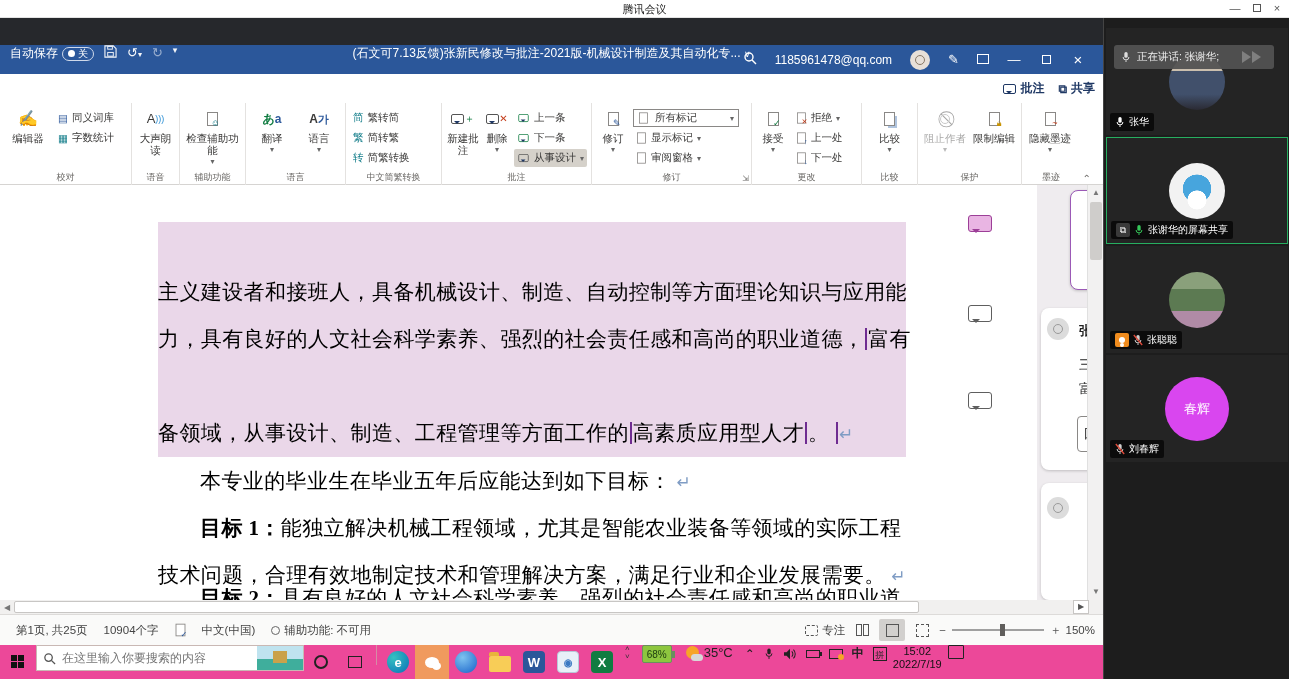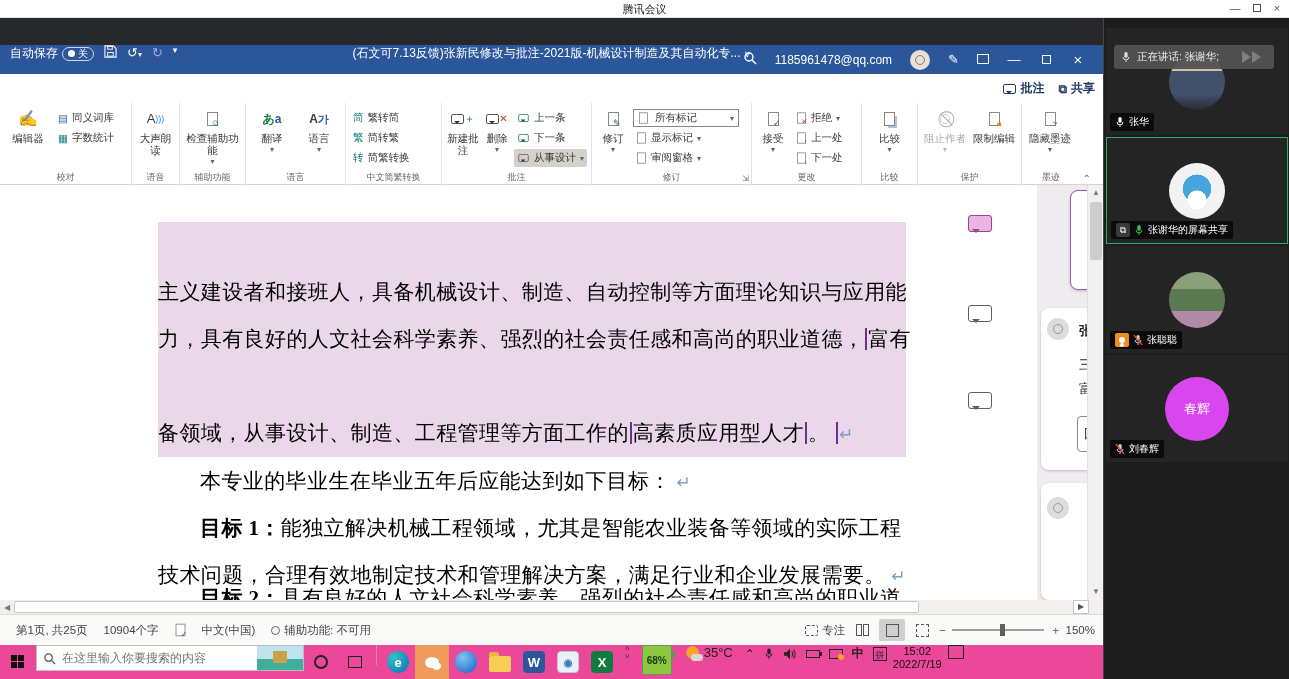--- a/index.html
+++ b/index.html
@@ -115,21 +115,21 @@
   .wechat{background:transparent}
   .wc-b1{width:14px;height:11px;background:#fff;border-radius:50%;position:absolute}
   .wc-b2{width:9px;height:8px;background:#fff;border-radius:50%;position:absolute;margin:8px 0 0 9px}
   .bbrowser{background:radial-gradient(circle at 35% 30%,#7ec3f0,#1660c9);border-radius:50%}
   .folder{width:22px;height:16px;background:#f8cd57;border-radius:2px;position:relative;margin-top:4px}
   .folder::before{content:"";position:absolute;top:-4px;left:0;width:10px;height:4px;background:#e8b43c;border-radius:2px 2px 0 0}
   .word-ic{background:#2b579a}
   .viewer-ic{background:#e8f0f8;border:1px solid #b8c8d8;color:#3a78c2;font-size:10px}
   .excel-ic{background:#107c41}
   .updown{display:flex;flex-direction:column;font-size:8px;color:#333;line-height:8px;margin:0 6px}
-  #battbadge{height:30px;border:1px solid #6a8f5f;background:#8dc63f;color:#1c3a10;font-size:10px;font-weight:bold;display:flex;align-items:center;padding:0 4px;border-radius:2px;position:relative;margin:0 6px}
+  #battbadge{height:18px;border:1px solid #6a8f5f;background:#8dc63f;color:#1c3a10;font-size:10px;font-weight:normal;display:flex;align-items:center;padding:0 4px;border-radius:2px;position:relative;margin:0 6px}
   #battbadge::after{content:"";position:absolute;right:-4px;top:5px;width:3px;height:7px;background:#6a8f5f}
   #weather{display:flex;align-items:center;gap:5px;margin:0 8px;font-size:13px;color:#222}
   .sun{width:13px;height:13px;border-radius:50%;background:#f7a428;position:relative}
   .sun::after{content:"";position:absolute;right:-4px;bottom:-2px;width:12px;height:7px;background:#d8d8d8;border-radius:4px}
   .tray{display:flex;align-items:center;gap:9px;color:#222;margin-left:4px}
   .tray .sys{font-size:12px}
   .batt-ic{width:14px;height:8px;border:1px solid #222;position:relative}
   .batt-ic::after{content:"";position:absolute;right:-3px;top:1px;width:2px;height:4px;background:#222}
   .disp-ic{width:14px;height:10px;border:1.3px solid #222;position:relative}
   .disp-ic::after{content:"";position:absolute;right:-2px;bottom:-2px;width:6px;height:6px;border-radius:50%;background:#f7a428}

